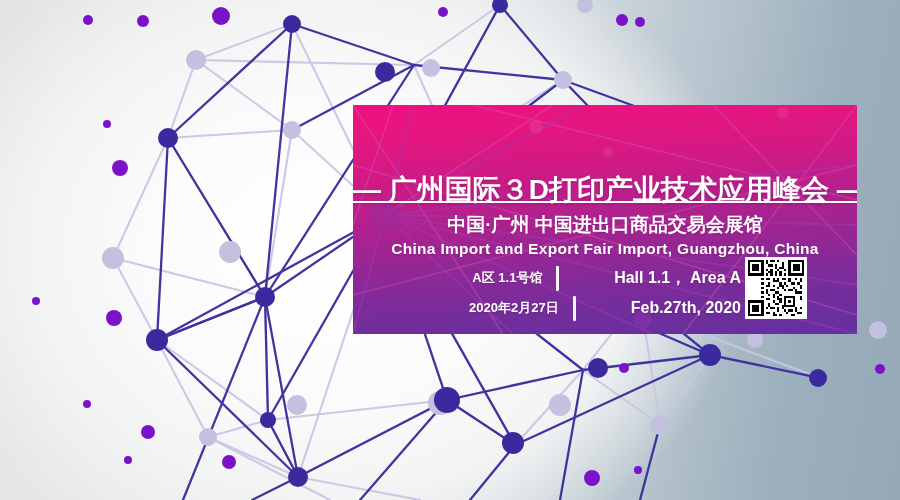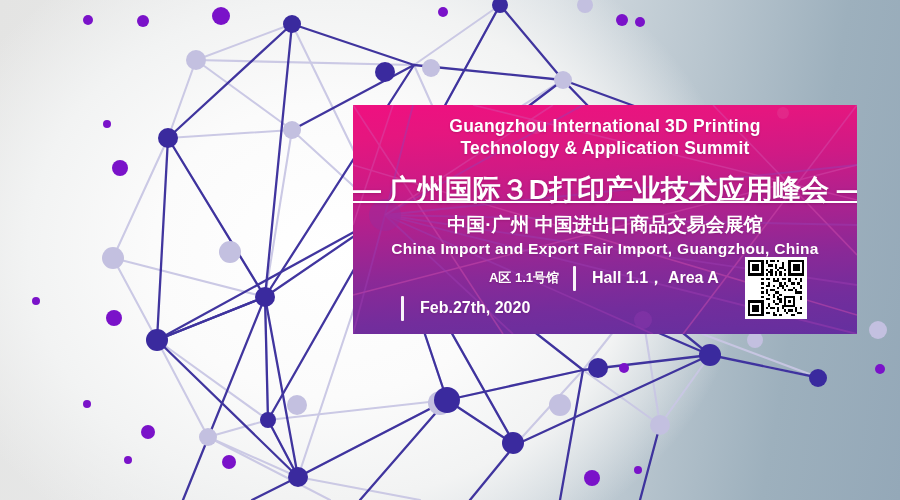--- a/index.html
+++ b/index.html
@@ -64,20 +64,21 @@
     width:158px;text-align:right;padding-right:14px;
     color:#ffffff;font-size:13px;font-weight:bold;white-space:nowrap;
     text-shadow:0 1px 2px rgba(90,0,60,.25);
   }
   .info-div{
     width:3px;height:25px;background:#ffffff;border-radius:1px;opacity:.95;
   }
   .info-en{
     padding-left:16px;color:#ffffff;font-size:16px;font-weight:bold;white-space:nowrap;
     text-shadow:0 1px 2px rgba(90,0,60,.25);
+    margin-left:39px;
   }
   #qr{
     position:absolute;left:392px;top:152px;width:62px;height:62px;
     background:#ffffff;padding:3px;box-sizing:border-box;
   }
   #qr svg{display:block;width:100%;height:100%;}
 </style>
 </head>
 <body>
 
@@ -266,38 +267,35 @@
       </g>
       <circle cx="32" cy="110" r="16" fill="#9c2a9a" opacity="0.55"></circle>
       <circle cx="183" cy="22" r="7" fill="#e0509f" opacity="0.35"></circle>
       <circle cx="255" cy="47" r="5" fill="#e0509f" opacity="0.35"></circle>
       <circle cx="290" cy="215" r="9" fill="#8e38ae" opacity="0.45"></circle>
       <circle cx="430" cy="8" r="6" fill="#e0509f" opacity="0.3"></circle>
     </svg>
 
     <div class="panel-inner">
 
-      <div class="en-title">
-        <div>Guangzhou International 3D Printing</div>
-        <div>Technology &amp; Application Summit</div>
-      </div>
 
       <div class="cn-title">— 广州国际３D打印产业技术应用峰会 —</div>
 
       <div class="cn-sub">中国·广州 中国进出口商品交易会展馆</div>
 
       <div class="en-sub">China Import and Export Fair Import, Guangzhou, China</div>
 
       <div class="info-block">
         <div class="info-row">
           <div class="info-cn">A区 1.1号馆</div>
           <div class="info-div"></div>
           <div class="info-en">Hall 1.1， Area A</div>
         </div>
         <div class="info-row">
+          <div class="info-cn">2020年2月27日</div>
           <div class="info-div"></div>
           <div class="info-en">Feb.27th, 2020</div>
         </div>
       </div>
 
       <div id="qr">
         <svg viewBox="0 0 25 25" shape-rendering="crispEdges">
           <rect width="25" height="25" fill="#ffffff"></rect>
           <g fill="#000000">
 

